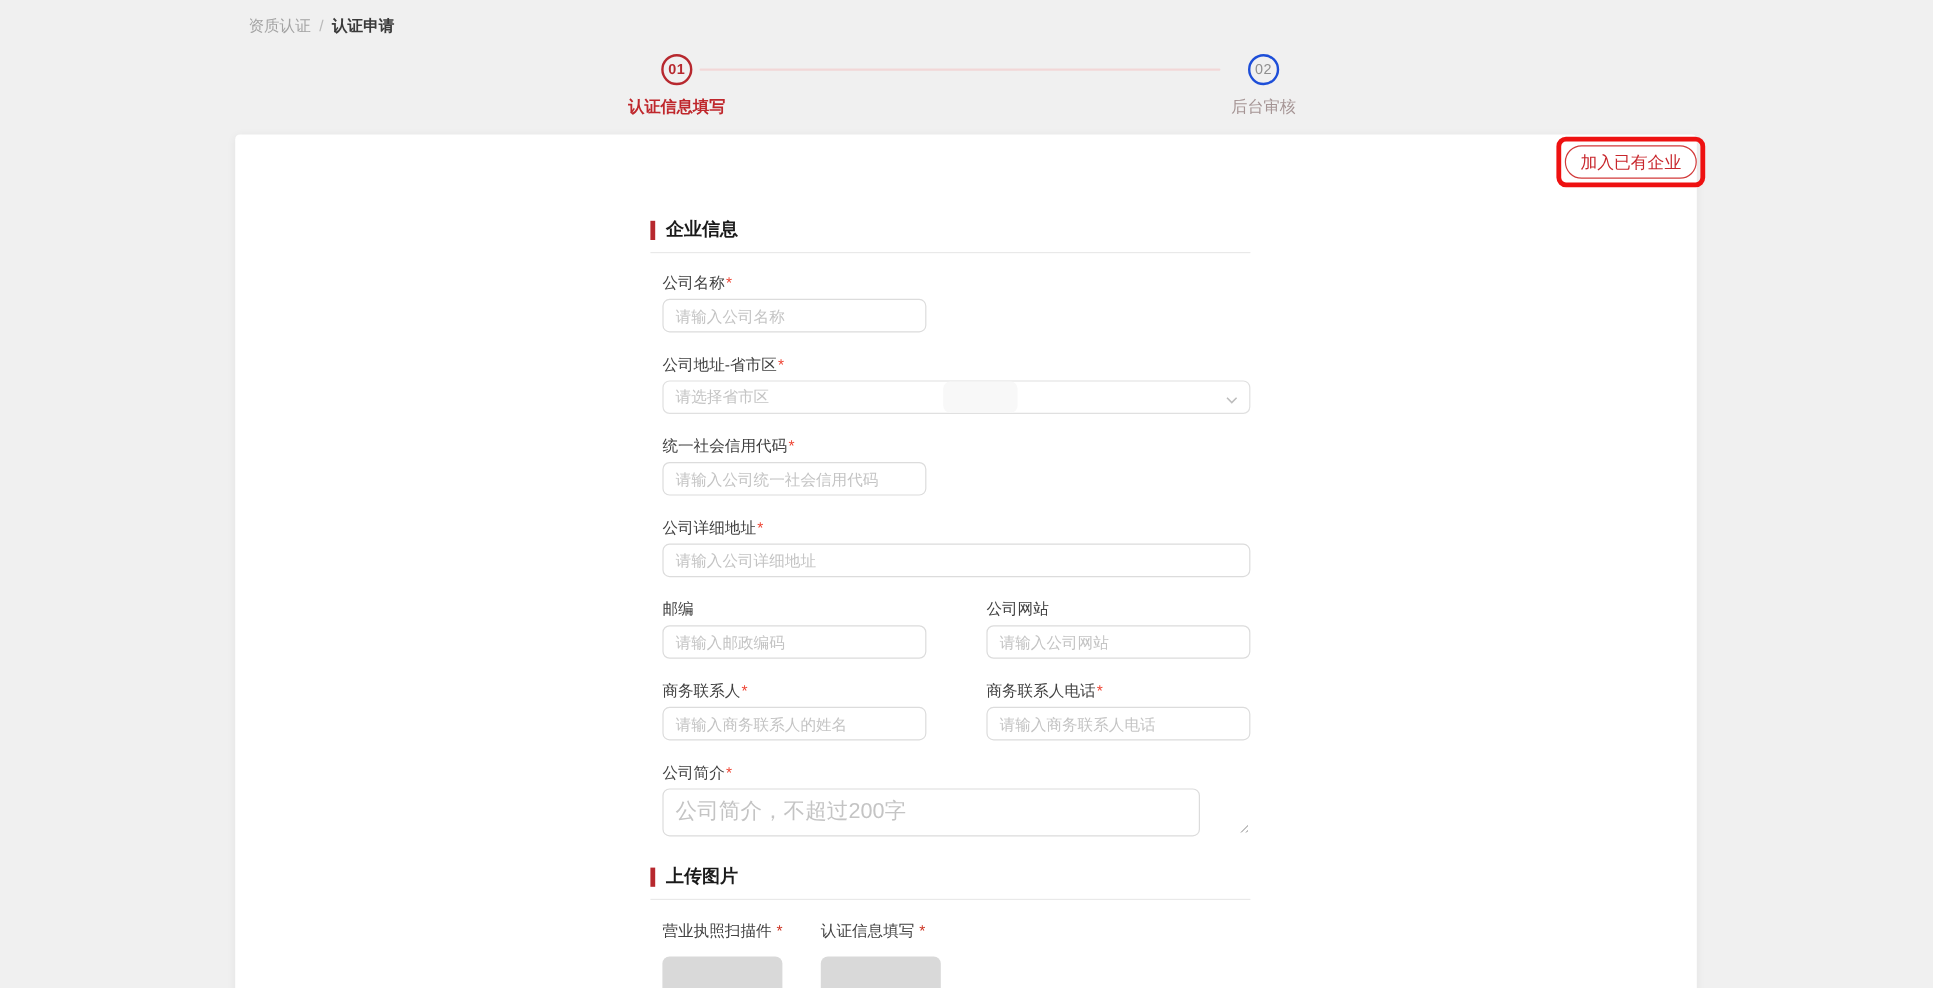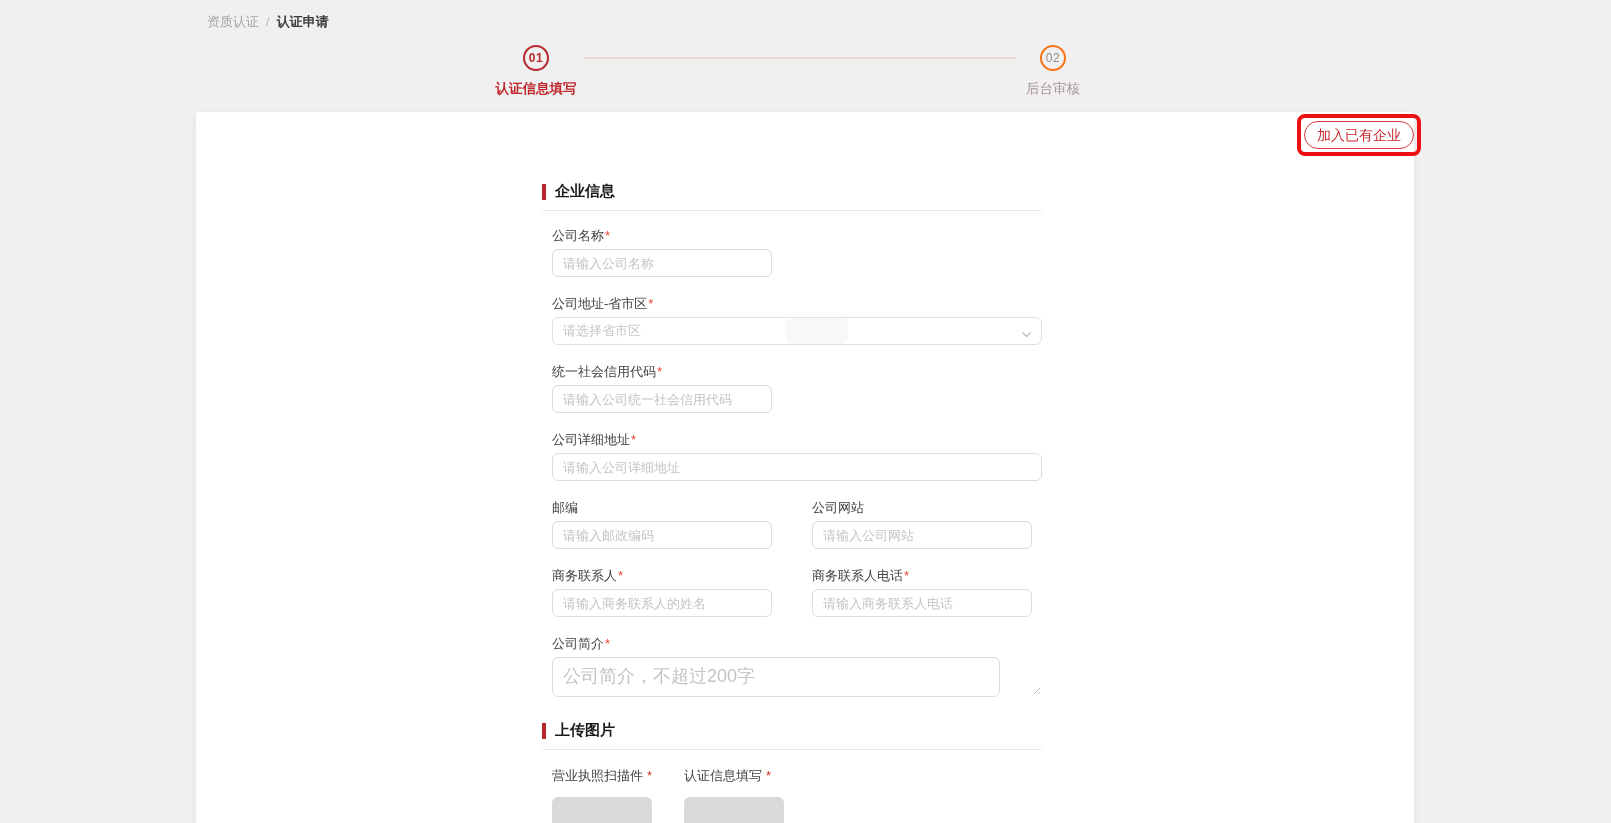--- a/index.html
+++ b/index.html
@@ -10,21 +10,21 @@
   .breadcrumb { position:absolute; left:207px; top:13px; font-size:13px; color:#a3a3a3; }
   .breadcrumb .sep { margin:0 7px; color:#b9b9b9; }
   .breadcrumb .current { color:#3a3a3a; font-weight:600; }
 
   
   .step { position:absolute; top:45px; width:160px; text-align:center; }
   .step .circle { width:26px; height:26px; border-radius:50%; margin:0 auto;
     display:flex; align-items:center; justify-content:center;
     font-size:12px; font-weight:700; letter-spacing:.5px; }
   .step.active .circle { border:2px solid #b7282e; color:#b7282e; }
-  .step.pending .circle { border:2px solid #f97316; color:#8f8f8f; font-weight:400; }
+  .step.pending .circle { border:2px solid #1d4ed8; color:#8f8f8f; font-weight:400; }
   .step .step-label { margin-top:9px; font-size:13.5px; }
   .step.active .step-label { color:#bf272c; font-weight:700; }
   .step.pending .step-label { color:#a59494; }
   .step-line { position:absolute; left:583px; top:57px; width:434px; height:2px;
     background:#f2d7d7; border-radius:1px; }
 
   
   .card { position:absolute; left:196px; top:112px; width:1218px; height:760px;
     background:#ffffff; border-radius:4px; box-shadow:0 2px 8px rgba(0,0,0,0.06); }
   .card-header { height:46px; display:flex; align-items:center; padding-left:11px;
@@ -48,21 +48,21 @@
 
   .fgroup { margin-left:10px; margin-bottom:19px; width:490px; }
   .flabel { font-size:13px; color:#414141; line-height:16px; margin-bottom:5px; }
   .req { color:#ee4433; margin-left:1px; }
   .req2 { color:#cc3322; margin-left:4px; }
   .tinput { width:220px; height:28px; border:1px solid #dcdcdc; border-radius:6px;
     padding:0 10px; font-size:13px; color:#8b5cf6; background:#fff; font-family:inherit;
     outline:none; display:block; }
   .tinput.full { width:490px; }
   .tinput::placeholder { color:#c4c4c4; }
-  .row2 { display:flex; gap:40px; margin-left:10px; margin-bottom:19px; }
+  .row2 { display:flex; gap:50px; margin-left:10px; margin-bottom:19px; }
   .row2 .fgroup { margin-left:0; margin-bottom:0; width:220px; }
 
   .select-wrap { position:relative; width:490px; }
   .select-box { width:490px; height:28px; border:1px solid #e0e0e0; border-radius:6px;
     background:#fff; display:flex; align-items:center; padding:0 10px; cursor:pointer; }
   .select-box .ph { font-size:13px; color:#c4c4c4; }
   .ghost-box { position:absolute; left:234px; top:1px; width:62px; height:26px;
     background:#f8f8f8; border-radius:6px; }
   .chev { position:absolute; right:10px; top:9px; width:11px; height:11px; }
 
@@ -82,21 +82,21 @@
     display:flex; align-items:center; justify-content:center; cursor:pointer; }
 </style>
 </head>
 <body>
 
 <div class="breadcrumb">
   <span>资质认证</span><span class="sep">/</span><span class="current">认证申请</span>
 </div>
 
 <div class="step-line"></div>
-<div class="step active" style="left:456px;">
+<div class="step active" style="left:484px;">
   <div class="circle">01</div>
   <div class="step-label">认证信息填写</div>
 </div>
 <div class="step pending" style="left:973px;">
   <div class="circle">02</div>
   <div class="step-label">后台审核</div>
 </div>
 
 <div class="card">
 

